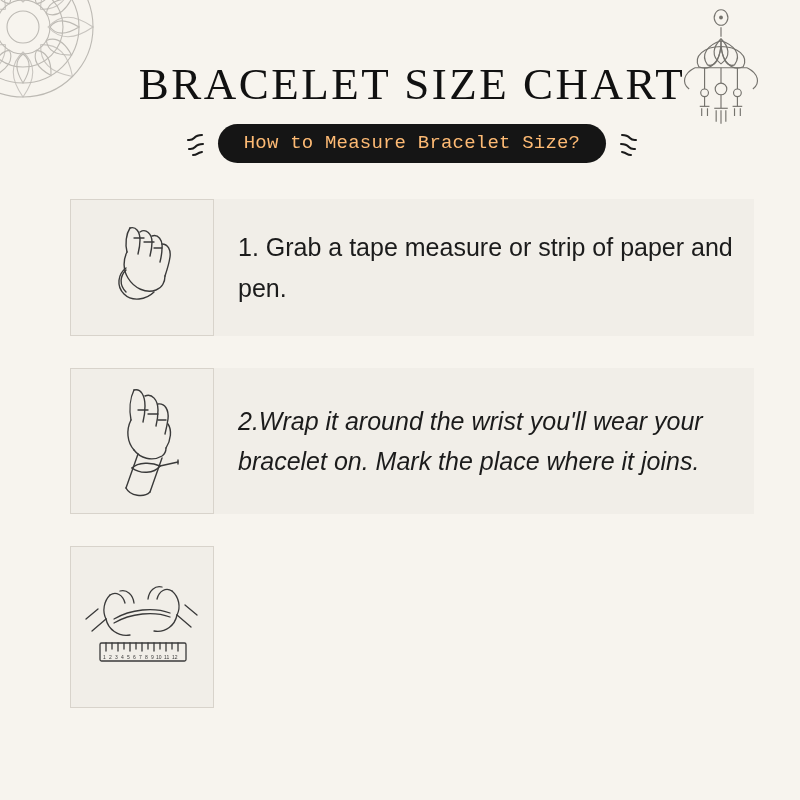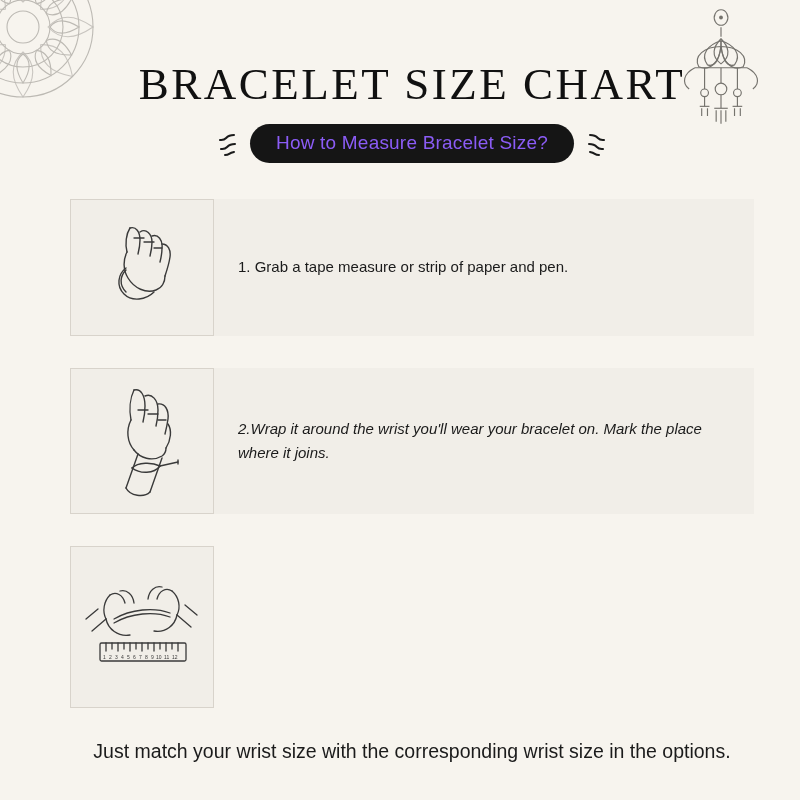--- a/index.html
+++ b/index.html
@@ -56,24 +56,24 @@
   }
   .subtitle-row {
     display: flex;
     align-items: center;
     justify-content: center;
     margin-top: 14px;
     gap: 10px;
   }
   .pill {
     background: #151515;
-    color: #8b5cf6;
+    color: #fdba74;
     border-radius: 22px;
     padding: 8px 26px 9px 26px;
-    font-family: Liberation Sans, sans-serif;
+    font-family: Liberation Mono, monospace;
     font-size: 19px;
     letter-spacing: 0.2px;
     white-space: nowrap;
   }
   .squiggle {
     width: 26px;
     height: 26px;
     color: #1a1a1a;
   }
 
@@ -98,21 +98,21 @@
     width: 144px;
     min-width: 144px;
     background: #f1eee8;
     border: 1px solid #d8d3cb;
     box-sizing: border-box;
     display: flex;
     align-items: center;
     justify-content: center;
   }
   .step-text {
-    font-size: 15px;
+    font-size: 25px;
     line-height: 1.62;
     color: #1b1b1b;
     padding: 10px 18px 10px 24px;
     font-family: "Liberation Sans", sans-serif;
   }
   .step-1 .thumb, .step-1 .band { height: 137px; }
   .step-2 .thumb, .step-2 .band { height: 146px; font-style: italic; }
   .step-3 .thumb, .step-3 .band { height: 162px; }
 
   .footer {
@@ -317,15 +317,14 @@
             <text x="80" y="102">10</text>
               <text x="88" y="102">11</text>
               <text x="96" y="102">12</text>
           </g>
         </svg>
       </div>
     </div>
 
   </div>
 
-  <div class="footer">Just match your wrist size with the corresponding wrist size in the options.</div>
 
 </div>
 
 </body></html>

